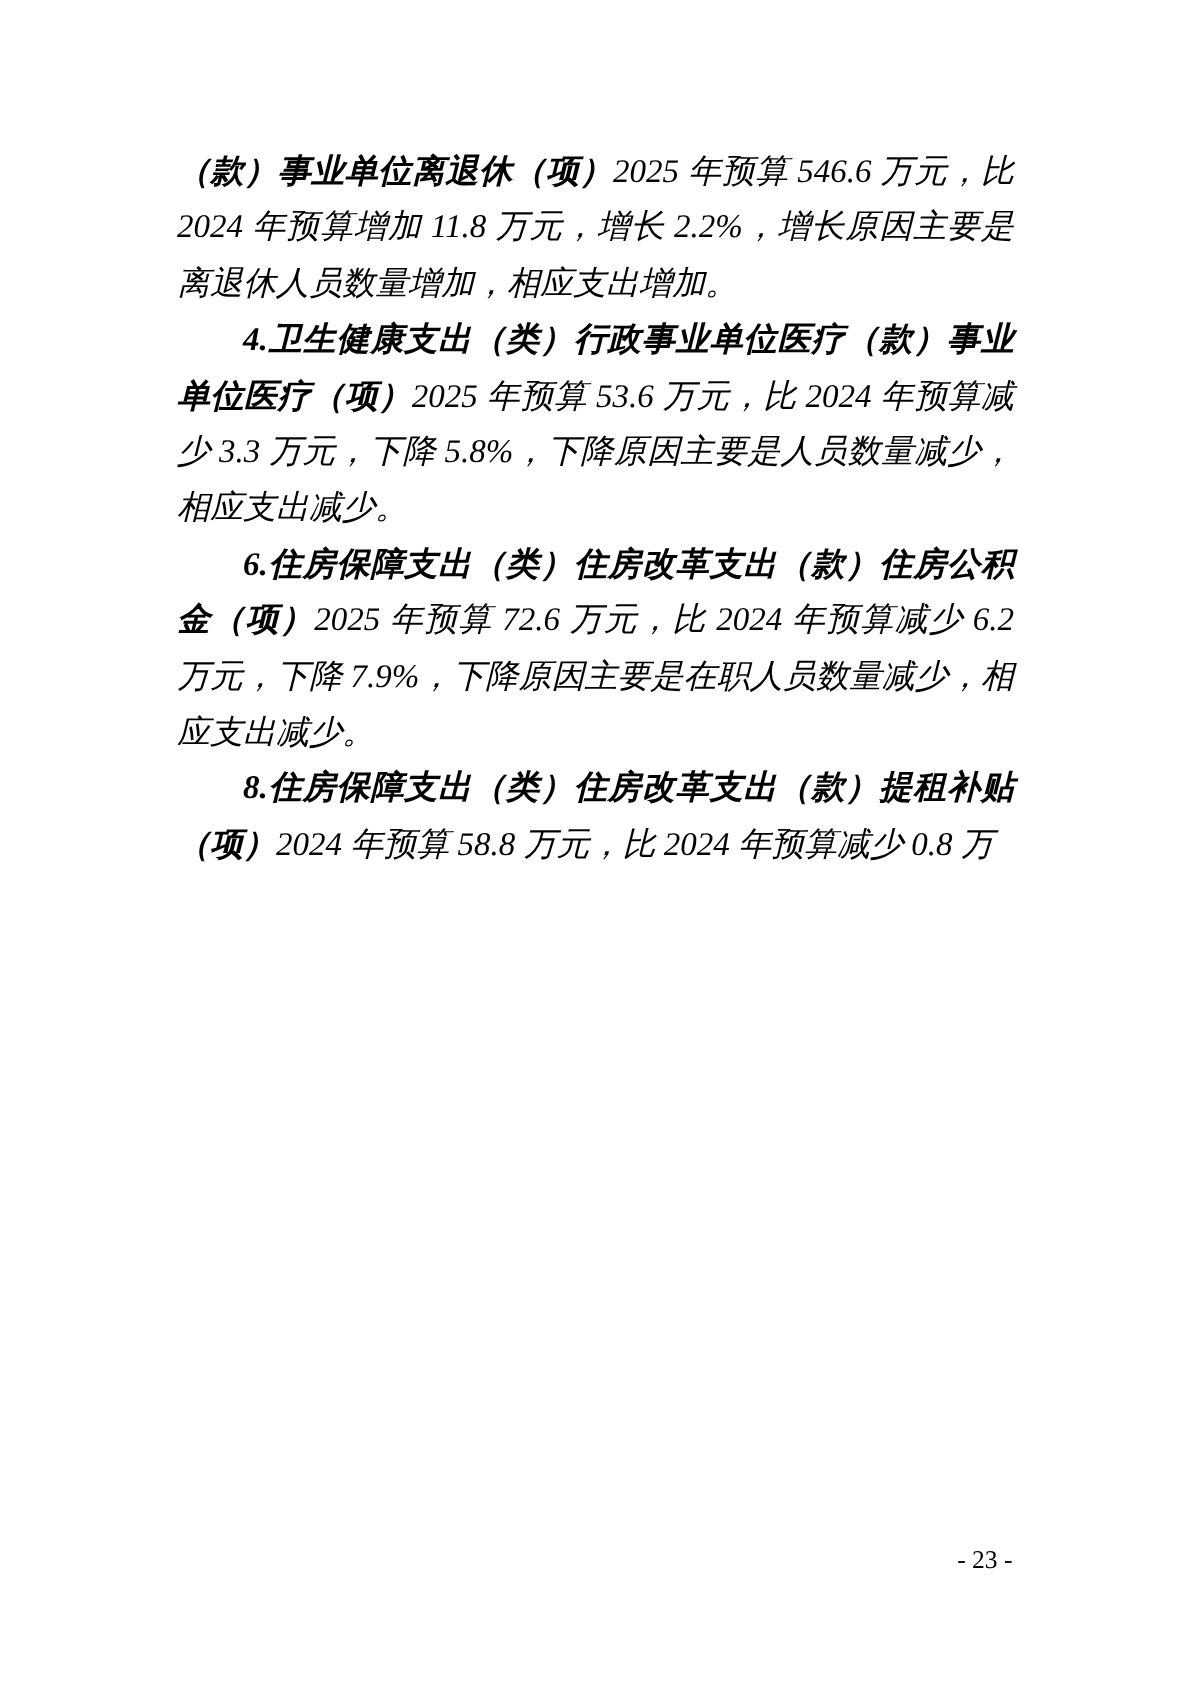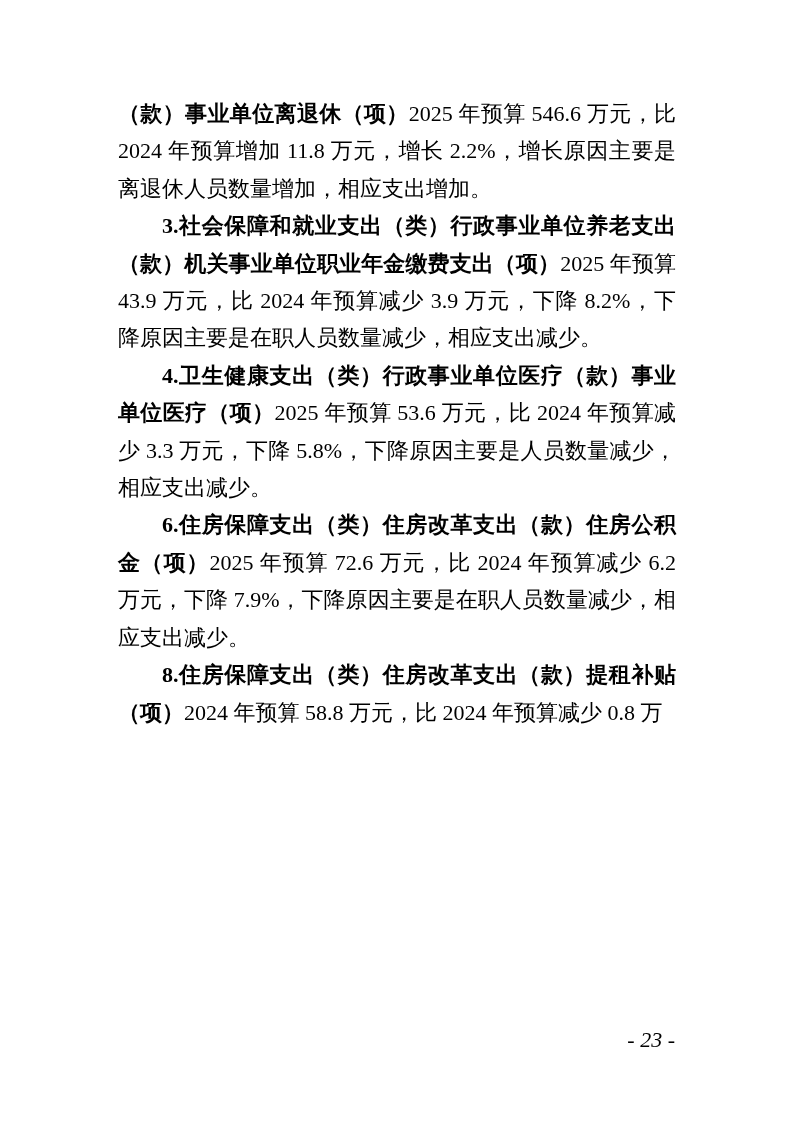--- a/index.html
+++ b/index.html
@@ -17,56 +17,55 @@
   }
   .doc-content {
     position: absolute;
     left: 118px;
     top: 95px;
     width: 558px;
     font-family: "Liberation Serif", "DejaVu Serif", serif;
     font-size: 22px;
     line-height: 37.4px;
     color: #000000;
+    font-style: italic;
   }
   .para {
     margin: 0;
     text-align: justify;
     text-justify: inter-character;
     word-break: break-all;
   }
   .para.indent {
     text-indent: 44px;
   }
   .para .lead {
     font-weight: 700;
   }
   .page-footer {
     position: absolute;
     top: 1030px;
     right: 119px;
     font-family: "Liberation Serif", "DejaVu Serif", serif;
-    font-size: 22px;
+    font-size: 17px;
     line-height: 20px;
     color: #000000;
     text-align: right;
-    font-style: italic;
   }
 </style>
 </head>
 <body>
 
 <div class="page">
 
   <div class="doc-content">
 
     <p class="para"><b class="lead">（款）事业单位离退休（项）</b><span>2025 年预算 546.6 万元，比 2024 年预算增加 11.8 万元，增长 2.2%，增长原因主要是离退休人员数量增加，相应支出增加。</span></p>
 
 
-    <p class="para indent"><b class="lead">3.社会保障和就业支出（类）行政事业单位养老支出（款）机关事业单位职业年金缴费支出（项）</b><span>2025 年预算 43.9 万元，比 2024 年预算减少 3.9 万元，下降 8.2%，下降原因主要是在职人员数量减少，相应支出减少。</span></p>
 
     <p class="para indent"><b class="lead">4.卫生健康支出（类）行政事业单位医疗（款）事业单位医疗（项）</b><span>2025 年预算 53.6 万元，比 2024 年预算减少 3.3 万元，下降 5.8%，下降原因主要是人员数量减少，相应支出减少。</span></p>
 
 
     <p class="para indent"><b class="lead">6.住房保障支出（类）住房改革支出（款）住房公积金（项）</b><span>2025 年预算 72.6 万元，比 2024 年预算减少 6.2 万元，下降 7.9%，下降原因主要是在职人员数量减少，相应支出减少。</span></p>
 
     <p class="para indent"><b class="lead">8.住房保障支出（类）住房改革支出（款）提租补贴（项）</b><span>2024 年预算 58.8 万元，比 2024 年预算减少 0.8 万</span></p>
 
   </div>
 

